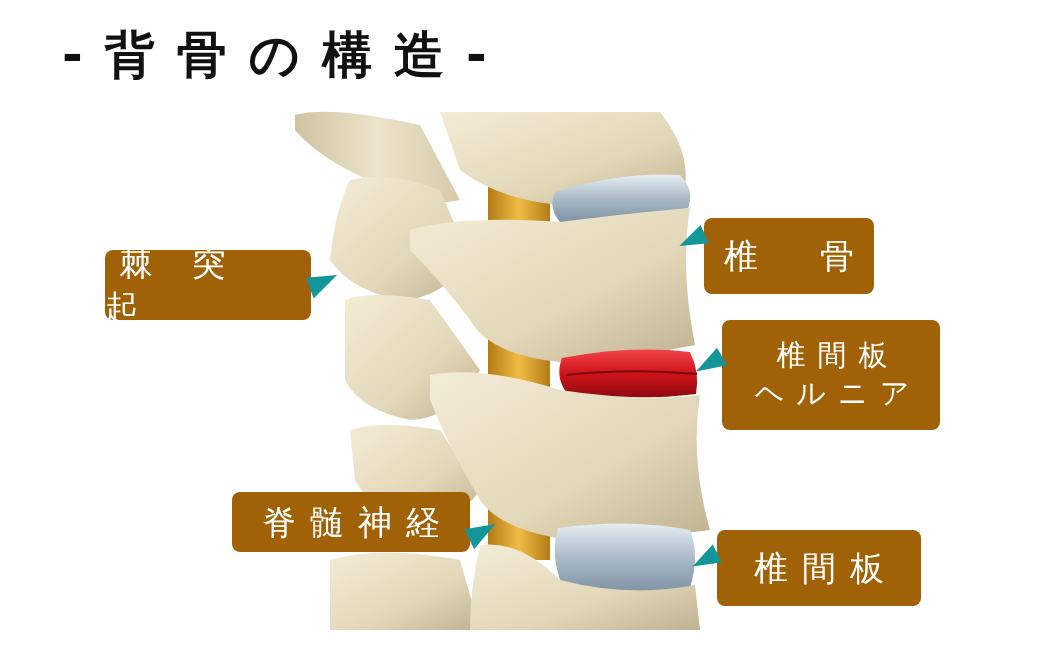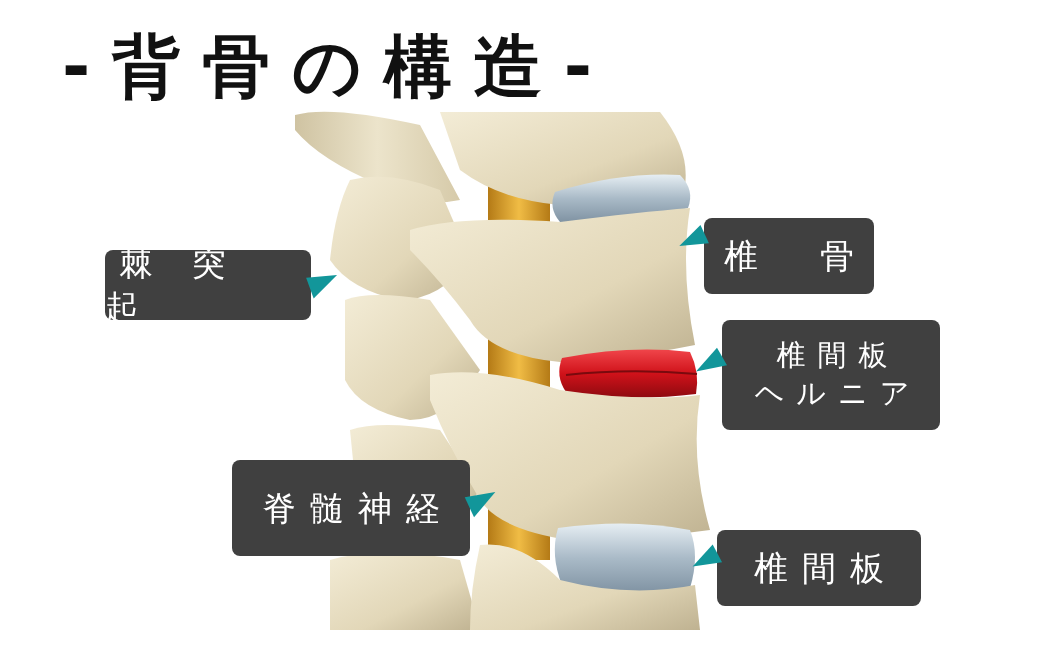--- a/index.html
+++ b/index.html
@@ -2,26 +2,26 @@
 <html><head>
 <meta charset="utf-8">
 <style>
   html, body { margin: 0; padding: 0; }
   body {
     width: 1040px; height: 670px; background: #ffffff; position: relative; overflow: hidden;
     font-family: "DejaVu Sans", sans-serif;
   }
   .title {
     position: absolute; left: 62px; top: 22px;
-    font-size: 68px; font-weight: bold; color: #111;
+    font-size: 50px; font-weight: bold; color: #111;
     letter-spacing: 22px; white-space: nowrap;
   }
   .illustration { position: absolute; left: 0; top: 0; width: 1040px; height: 670px; }
   .label {
-    position: absolute; background: #404040; color: #ffffff; border-radius: 8px;
+    position: absolute; background: #a16207; color: #ffffff; border-radius: 8px;
     display: flex; flex-direction: column; align-items: center; justify-content: center;
     font-size: 34px; letter-spacing: 14px; line-height: 1.3;
     text-indent: 14px; box-sizing: border-box;
   }
   .label.small { font-size: 29px; letter-spacing: 12px; }
   .label .ptr { position: absolute; width: 0; height: 0; }
   .lbl-line { display: block; }
 </style>
 </head>
 <body>
@@ -90,21 +90,21 @@
   <span class="lbl-line">椎　骨</span>
   <span class="ptr" style="left:-26px; top:12px; border-top:10px solid transparent; border-bottom:10px solid transparent; border-right:28px solid #12969a; transform:rotate(-25deg);"></span>
 </div>
 
 <div class="label small" style="left:722px; top:320px; width:218px; height:110px;">
   <span class="lbl-line">椎間板</span>
   <span class="lbl-line">ヘルニア</span>
   <span class="ptr" style="left:-28px; top:34px; border-top:10px solid transparent; border-bottom:10px solid transparent; border-right:30px solid #12969a; transform:rotate(-30deg);"></span>
 </div>
 
-<div class="label" style="left:232px; top:460px; width:238px; height:96px;">
+<div class="label" style="left:232px; top:492px; width:238px; height:60px;">
   <span class="lbl-line">脊髄神経</span>
   <span class="ptr" style="right:-28px; top:30px; border-top:8px solid transparent; border-bottom:14px solid transparent; border-left:30px solid #12969a; transform:rotate(-25deg);"></span>
 </div>
 
 <div class="label" style="left:717px; top:530px; width:204px; height:76px;">
   <span class="lbl-line">椎間板</span>
   <span class="ptr" style="left:-26px; top:20px; border-top:10px solid transparent; border-bottom:10px solid transparent; border-right:28px solid #12969a; transform:rotate(-28deg);"></span>
 </div>
 
 </body></html>

